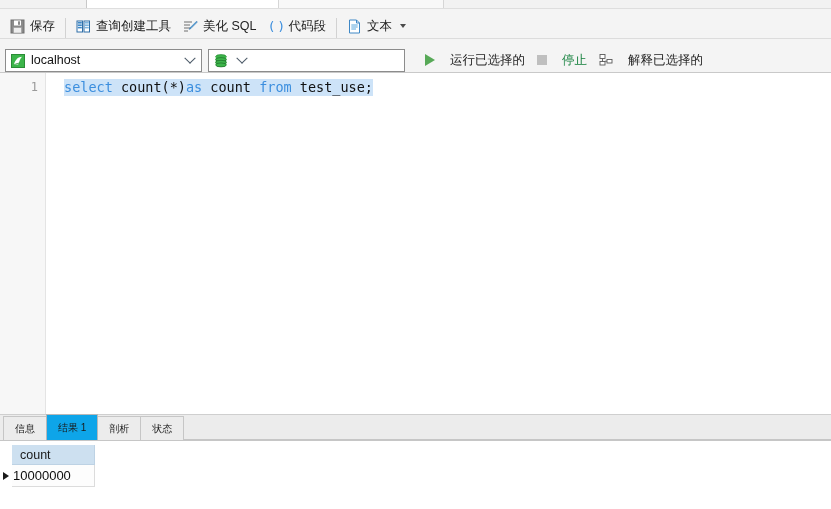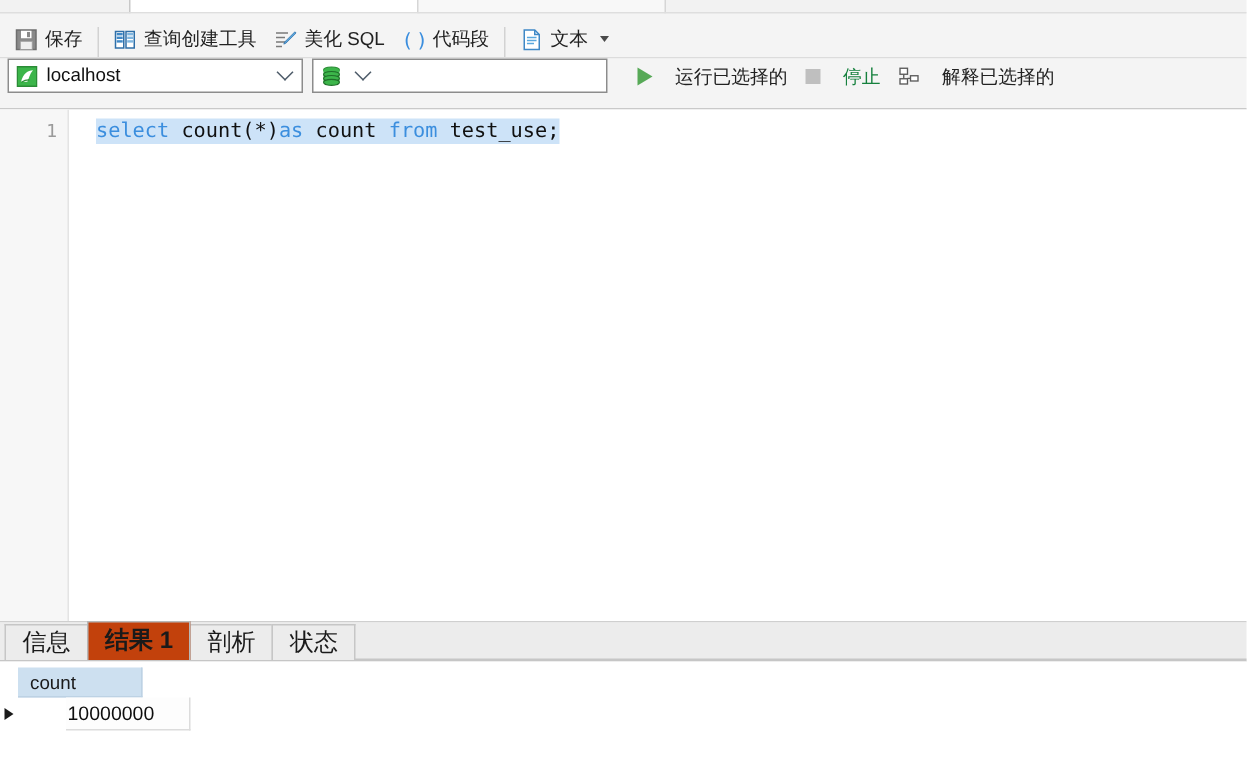--- a/index.html
+++ b/index.html
@@ -103,21 +103,21 @@
   }
   .ico { flex: none; display: block; }
 
   
   .connbar {
     height: 34px;
     flex: none;
     background: #f4f4f4;
     border-bottom: 1px solid #c9c9c9;
     display: flex;
-    align-items: flex-start;
+    align-items: flex-end;
     padding: 0 5px;
     box-sizing: border-box;
     gap: 6px;
   }
   .combo {
     height: 23px;
     background: #ffffff;
     border: 1px solid #8c8c8c;
     display: flex;
     align-items: center;
@@ -233,36 +233,36 @@
     padding-left: 3px;
     box-sizing: border-box;
     border-bottom: 1px solid #c6c6c6;
     position: relative;
   }
   .tab {
     height: 24px;
     display: flex;
     align-items: center;
     padding: 0 11px;
-    font-size: 16px;
+    font-size: 10px;
     color: #1a1a1a;
     background: #ececec;
     border: 1px solid #c6c6c6;
     border-bottom: none;
     margin-right: -1px;
     box-sizing: border-box;
     white-space: nowrap;
   }
   .tab.active {
-    background: #c2410c;
+    background: #0ea5e9;
     height: 26px;
     position: relative;
     z-index: 2;
     border-color: #b8b8b8;
-    font-weight: bold;
+    font-weight: normal;
   }
   .tabstrip-fill {
     flex: 1;
     height: 24px;
     border-bottom: 1px solid #c6c6c6;
     box-sizing: border-box;
   }
 
   
   .grid-wrap {
@@ -294,21 +294,20 @@
     border-bottom: 1px solid #bdd2e4;
     box-sizing: border-box;
     display: flex;
     align-items: center;
     padding-left: 8px;
     font-size: 12.5px;
     color: #1a1a1a;
   }
   .grid-row {
     display: flex;
-    gap: 32px;
   }
   .row-indicator {
     width: 12px;
     height: 22px;
     background: #ffffff;
     display: flex;
     align-items: center;
     justify-content: center;
     flex: none;
   }

